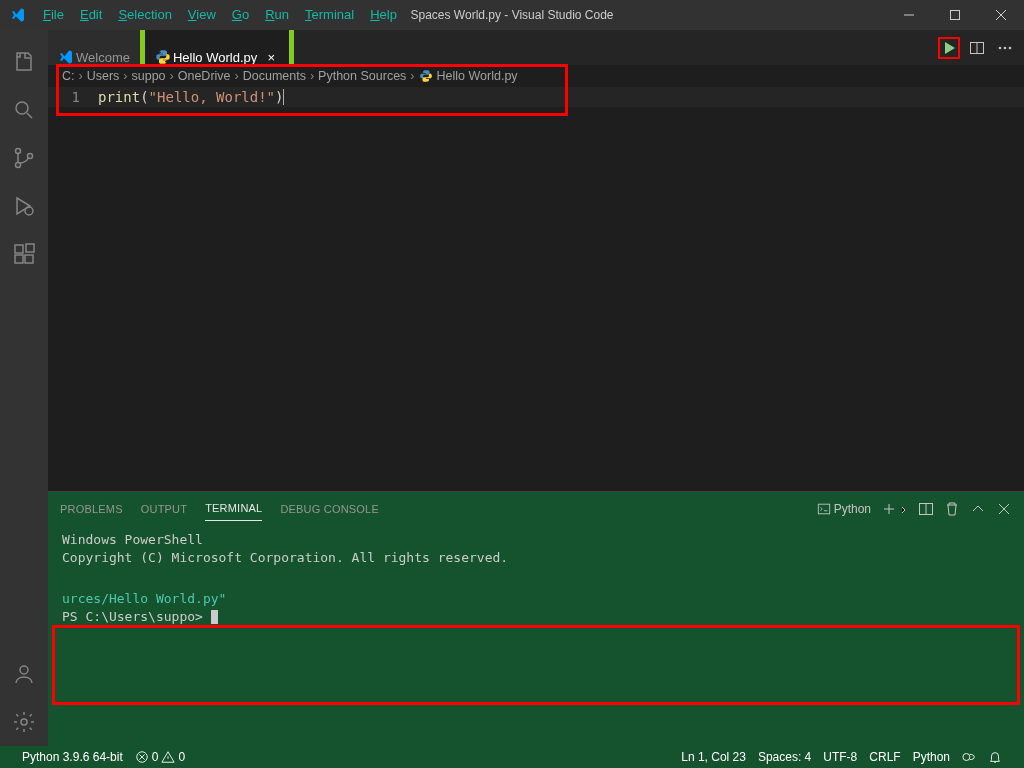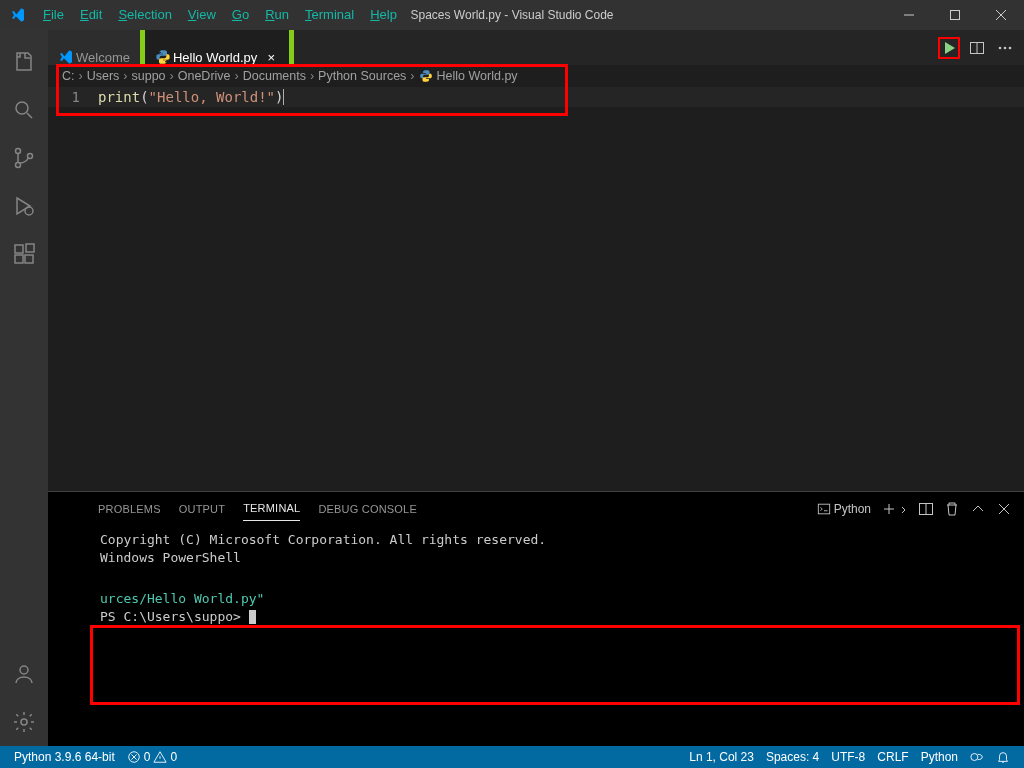--- a/index.html
+++ b/index.html
@@ -174,24 +174,23 @@
   left: 56px;
   top: 64px;
   width: 512px;
   height: 52px;
   pointer-events: none;
 }
 
 .panel {
   height: 255px;
   border-top: 1px solid #414141;
-  background: #000000;
+  background: #14532d;
   display: flex;
   flex-direction: column;
-  padding-left: 38px;
 }
 .panel-tabs {
   display: flex;
   align-items: center;
   padding: 0 12px;
   height: 33px;
   gap: 18px;
   font-size: 11px;
 }
 .panel-tab {
@@ -238,26 +237,26 @@
   border: 3px solid #ff0000;
   left: 4px;
   right: 4px;
   top: 100px;
   height: 80px;
   pointer-events: none;
 }
 
 .statusbar {
   height: 22px;
-  background: #0369a1;
+  background: #14532d;
   color: #ffffff;
   display: flex;
   align-items: center;
   font-size: 12px;
-  padding: 0 8px;
+  padding: 0 16px;
 }
 .status-item {
   padding: 0 6px;
   display: flex;
   align-items: center;
   gap: 3px;
   cursor: pointer;
 }
 .status-spacer { flex: 1; }
 svg { display: block; }
@@ -465,22 +464,22 @@
               </svg>
             </div>
           <div class="panel-action">
               <svg width="16" height="16" viewBox="0 0 16 16" stroke="#c5c5c5">
                 <path d="M3 3l10 10M13 3L3 13"></path>
               </svg>
             </div>
         </div>
       </div>
       <div class="terminal">
+        <div>Windows PowerShell</div>
         <div>Copyright (C) Microsoft Corporation. All rights reserved.</div>
-        <div>Windows PowerShell</div>
         <div style="height:12px"></div>
         <div style="height:12px"></div>
         <div><span class="term-cyan">urces/Hello World.py"</span></div>
         <div><span>PS C:\Users\suppo&gt; </span><span class="term-cursor"></span></div>
         <div class="red-box-term"></div>
       </div>
     </div>
   </div>
 </div>
 

